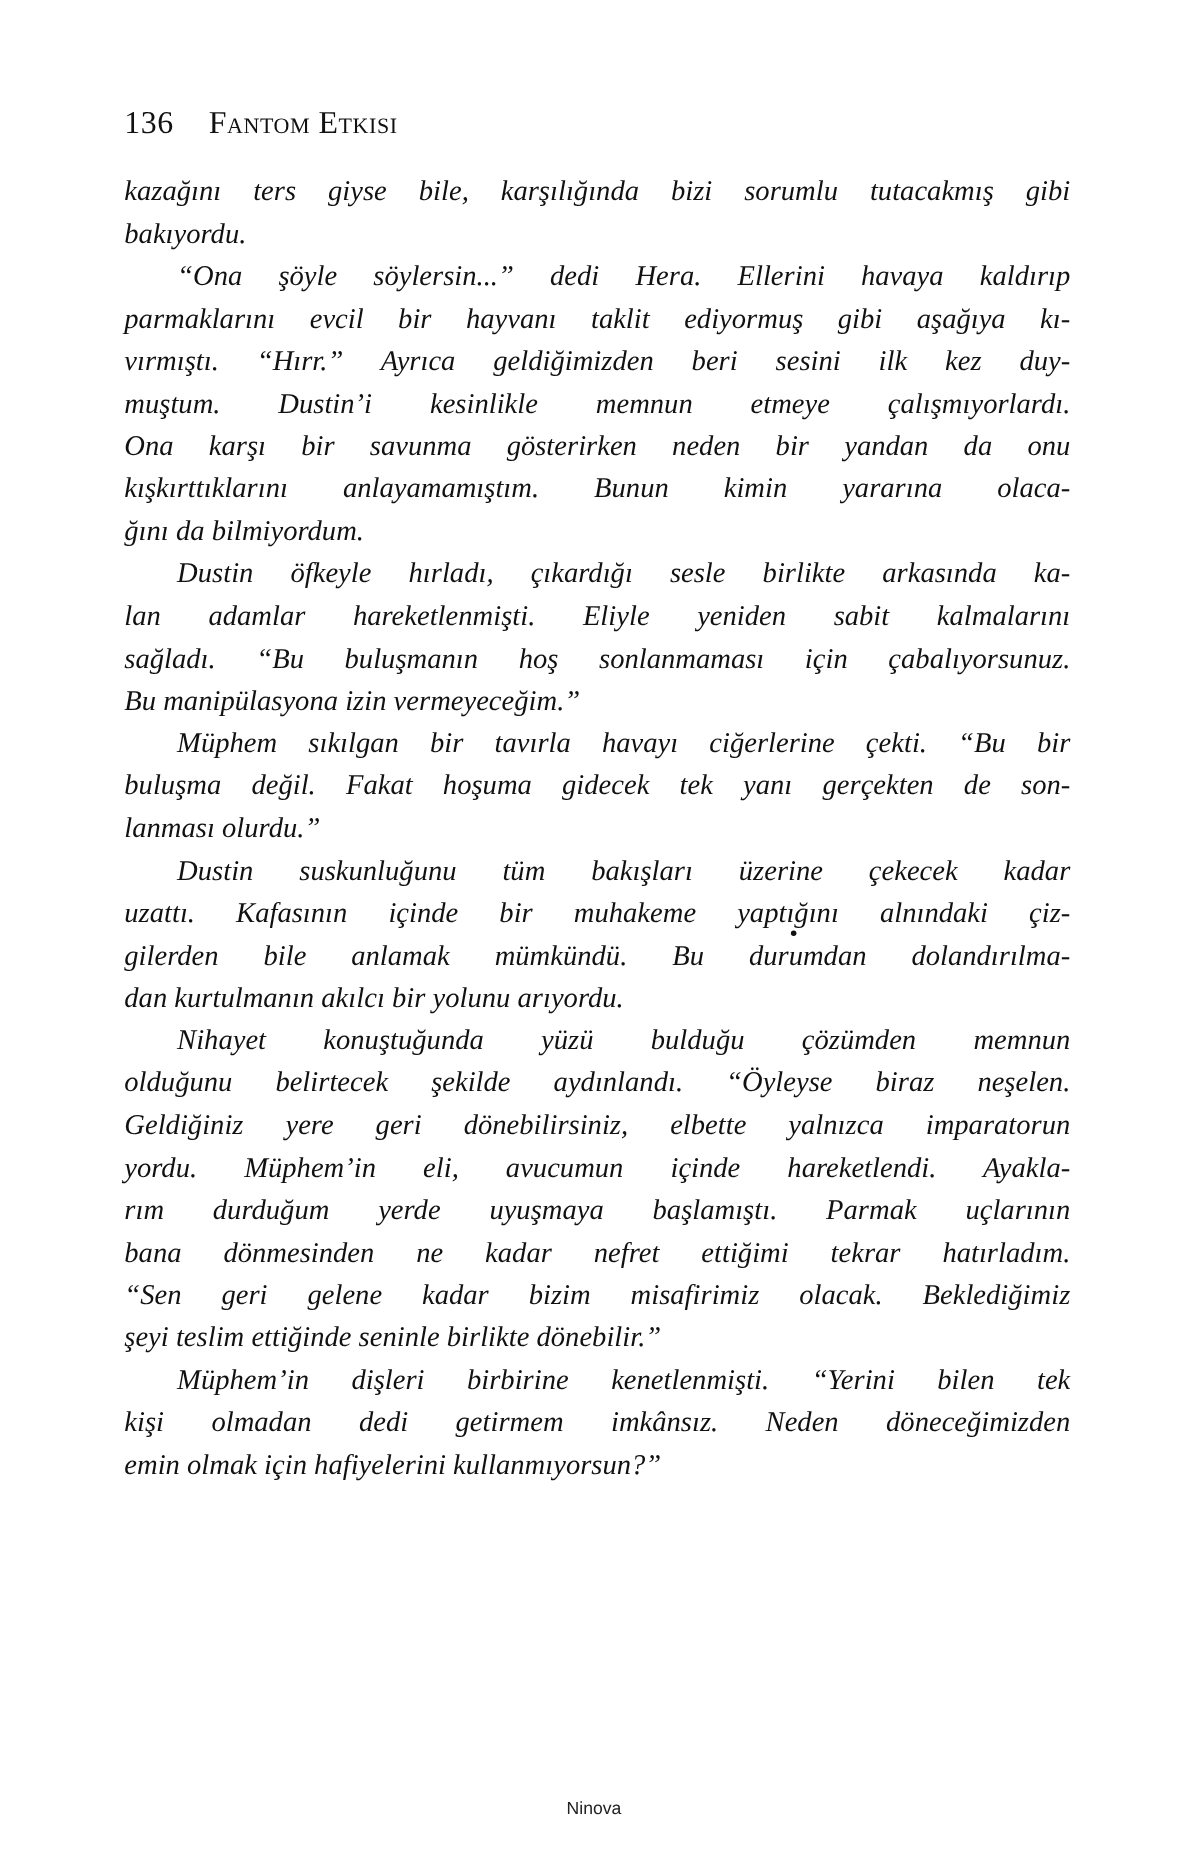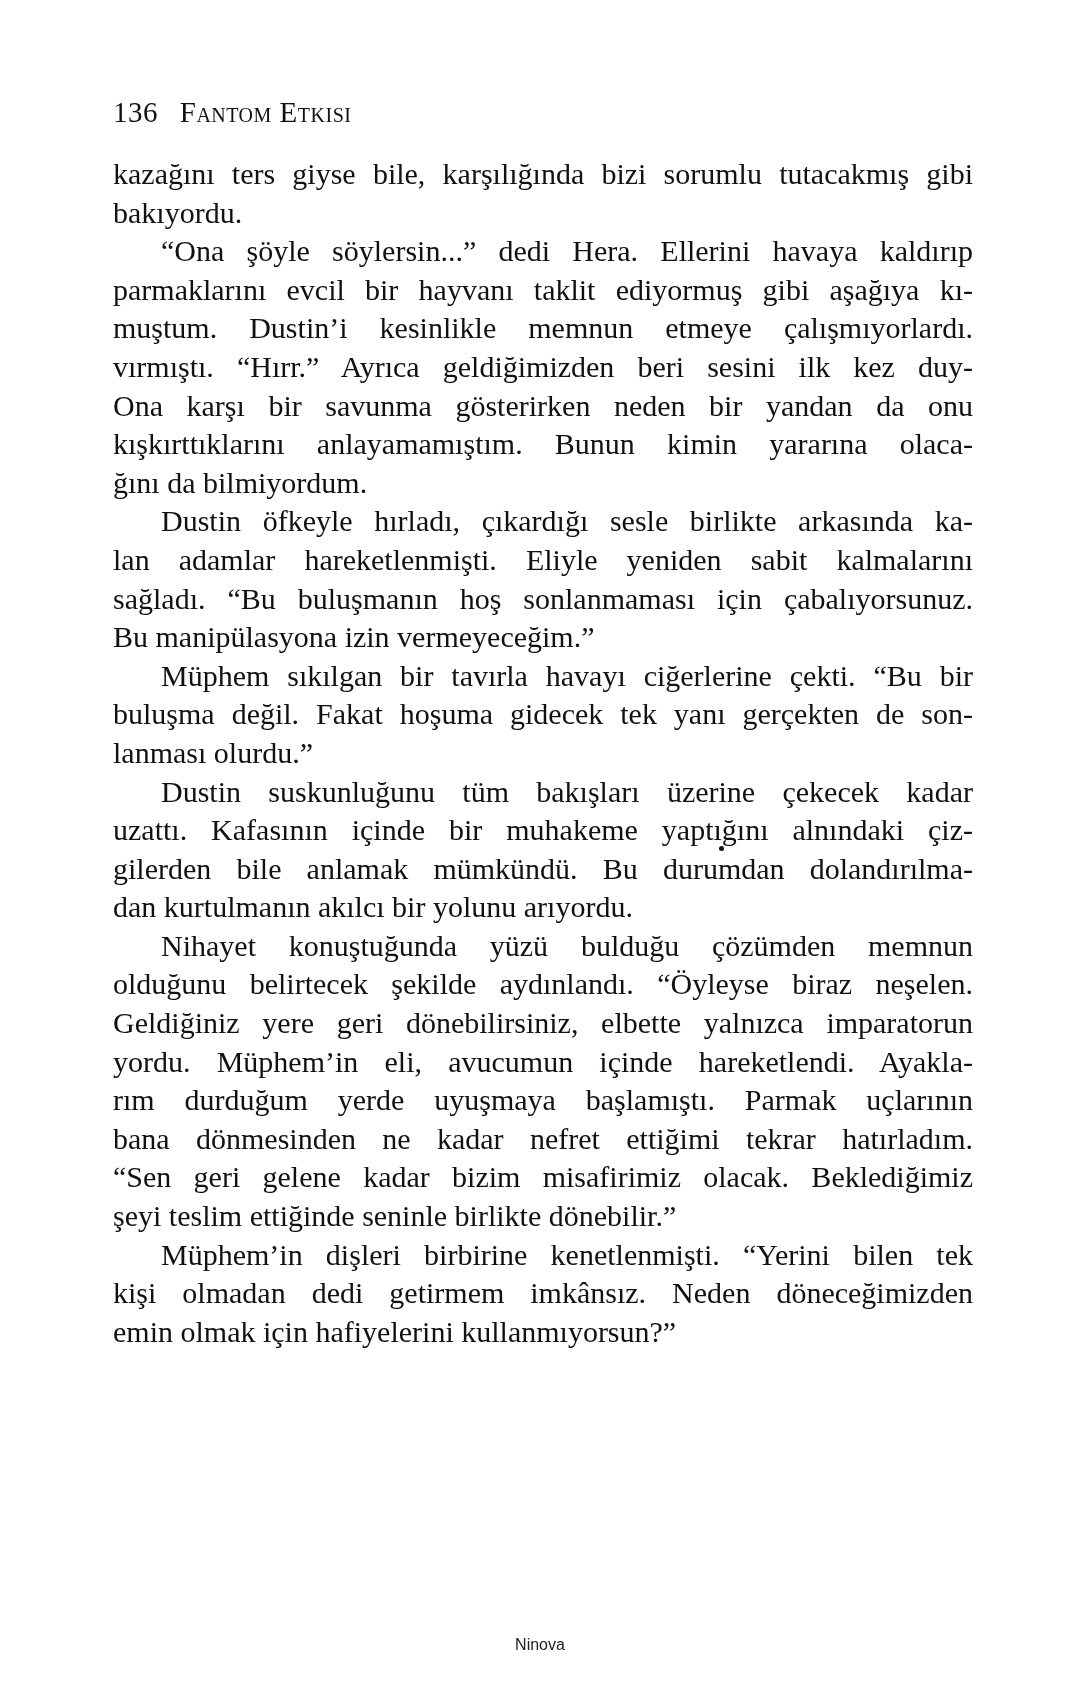--- a/index.html
+++ b/index.html
@@ -24,42 +24,43 @@
     .running-head {
       position: absolute;
       left: 113px;
       top: 96px;
       font-family: "Liberation Serif", serif;
       font-size: 29px;
       letter-spacing: 0.5px;
       white-space: nowrap;
     }
     .running-head .page-number {
-      margin-right: 14px;
+      margin-right: 24px;
     }
     .running-head .book-title {
       font-variant: small-caps;
       font-size: 29px;
     }
     .body-text {
       position: absolute;
       left: 113px;
       top: 155px;
       width: 860px;
     }
     .line {
       display: block;
       height: 38.6px;
       line-height: 38.6px;
       font-family: "Liberation Serif", serif;
-      font-size: 30px;
+      font-size: 26px;
       white-space: nowrap;
       text-align: justify;
       text-align-last: justify;
       overflow: visible;
+      font-style: italic;
     }
     .line.last {
       text-align-last: left;
     }
     .line.indent {
       padding-left: 48px;
       width: calc(100% - 48px);
     }
     .stray-mark {
       position: absolute;
@@ -89,22 +90,22 @@
     <span class="page-number">136</span>
     <span class="book-title">Fantom Etkisi</span>
   </div>
 
   <div class="body-text" id="body-text">
 
     <span class="line">kazağını ters giyse bile, karşılığında bizi sorumlu tutacakmış gibi</span>
     <span class="line last">bakıyordu.</span>
     <span class="line indent">“Ona şöyle söylersin...” dedi Hera. Ellerini havaya kaldırıp</span>
     <span class="line">parmaklarını evcil bir hayvanı taklit ediyormuş gibi aşağıya kı-</span>
+    <span class="line">vırmıştı. “Hırr.” Ayrıca geldiğimizden beri sesini ilk kez duy-</span>
     <span class="line">muştum. Dustin’i kesinlikle memnun etmeye çalışmıyorlardı.</span>
-    <span class="line">vırmıştı. “Hırr.” Ayrıca geldiğimizden beri sesini ilk kez duy-</span>
     <span class="line">Ona karşı bir savunma gösterirken neden bir yandan da onu</span>
     <span class="line">kışkırttıklarını anlayamamıştım. Bunun kimin yararına olaca-</span>
     <span class="line last">ğını da bilmiyordum.</span>
     <span class="line indent">Dustin öfkeyle hırladı, çıkardığı sesle birlikte arkasında ka-</span>
     <span class="line">lan adamlar hareketlenmişti. Eliyle yeniden sabit kalmalarını</span>
     <span class="line">sağladı. “Bu buluşmanın hoş sonlanmaması için çabalıyorsunuz.</span>
     <span class="line last">Bu manipülasyona izin vermeyeceğim.”</span>
     <span class="line indent">Müphem sıkılgan bir tavırla havayı ciğerlerine çekti. “Bu bir</span>
     <span class="line">buluşma değil. Fakat hoşuma gidecek tek yanı gerçekten de son-</span>
     <span class="line last">lanması olurdu.”</span>

